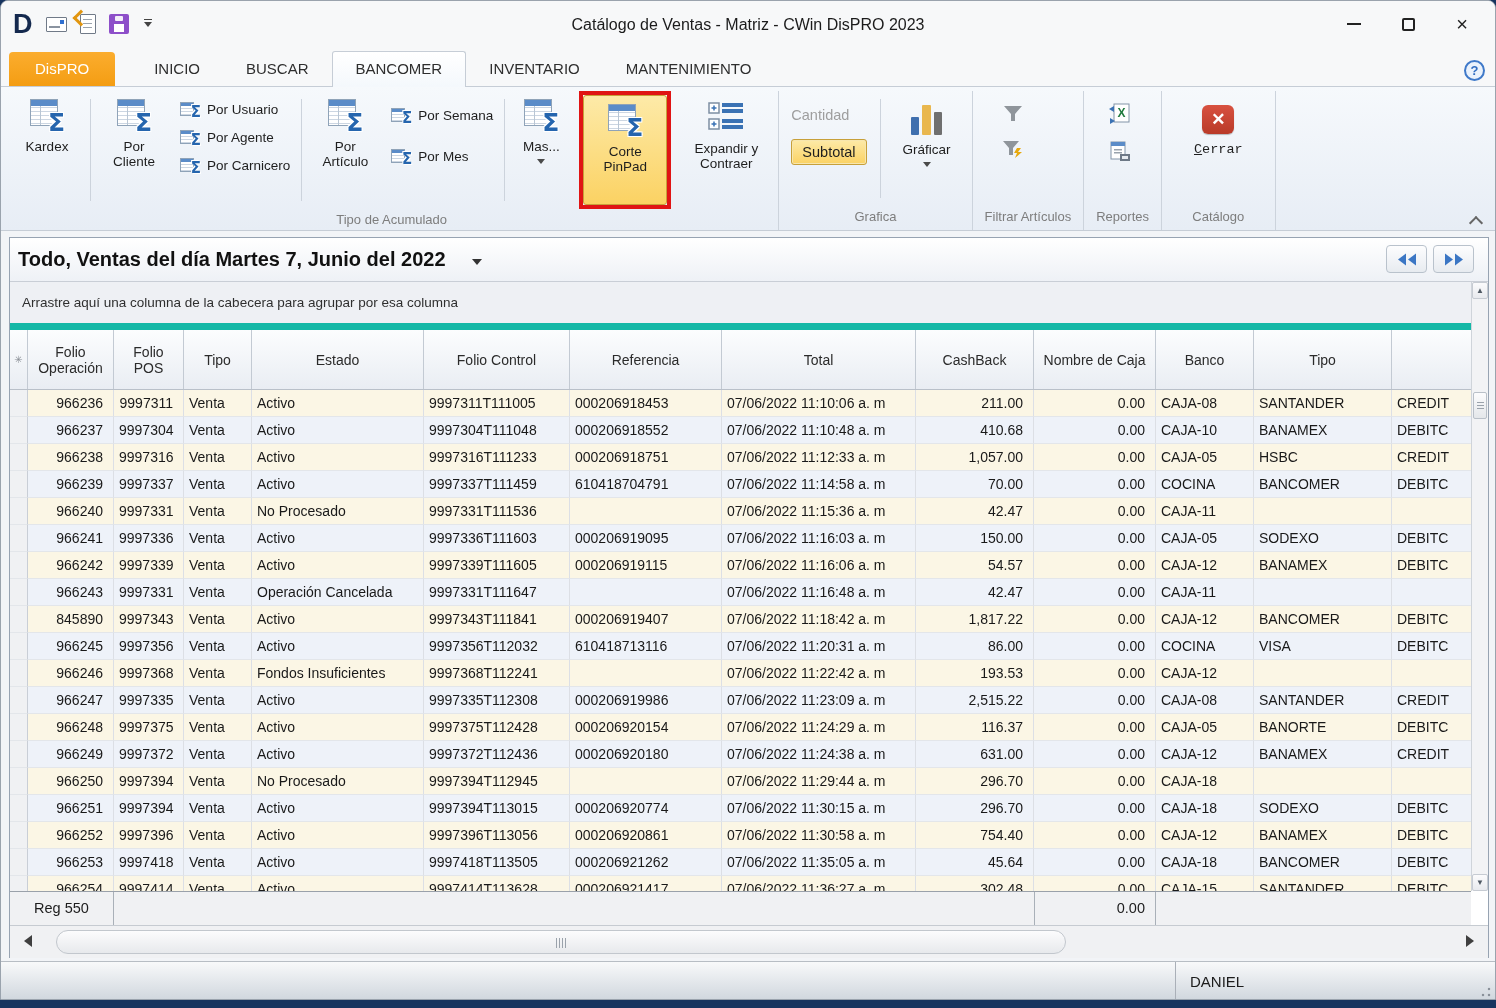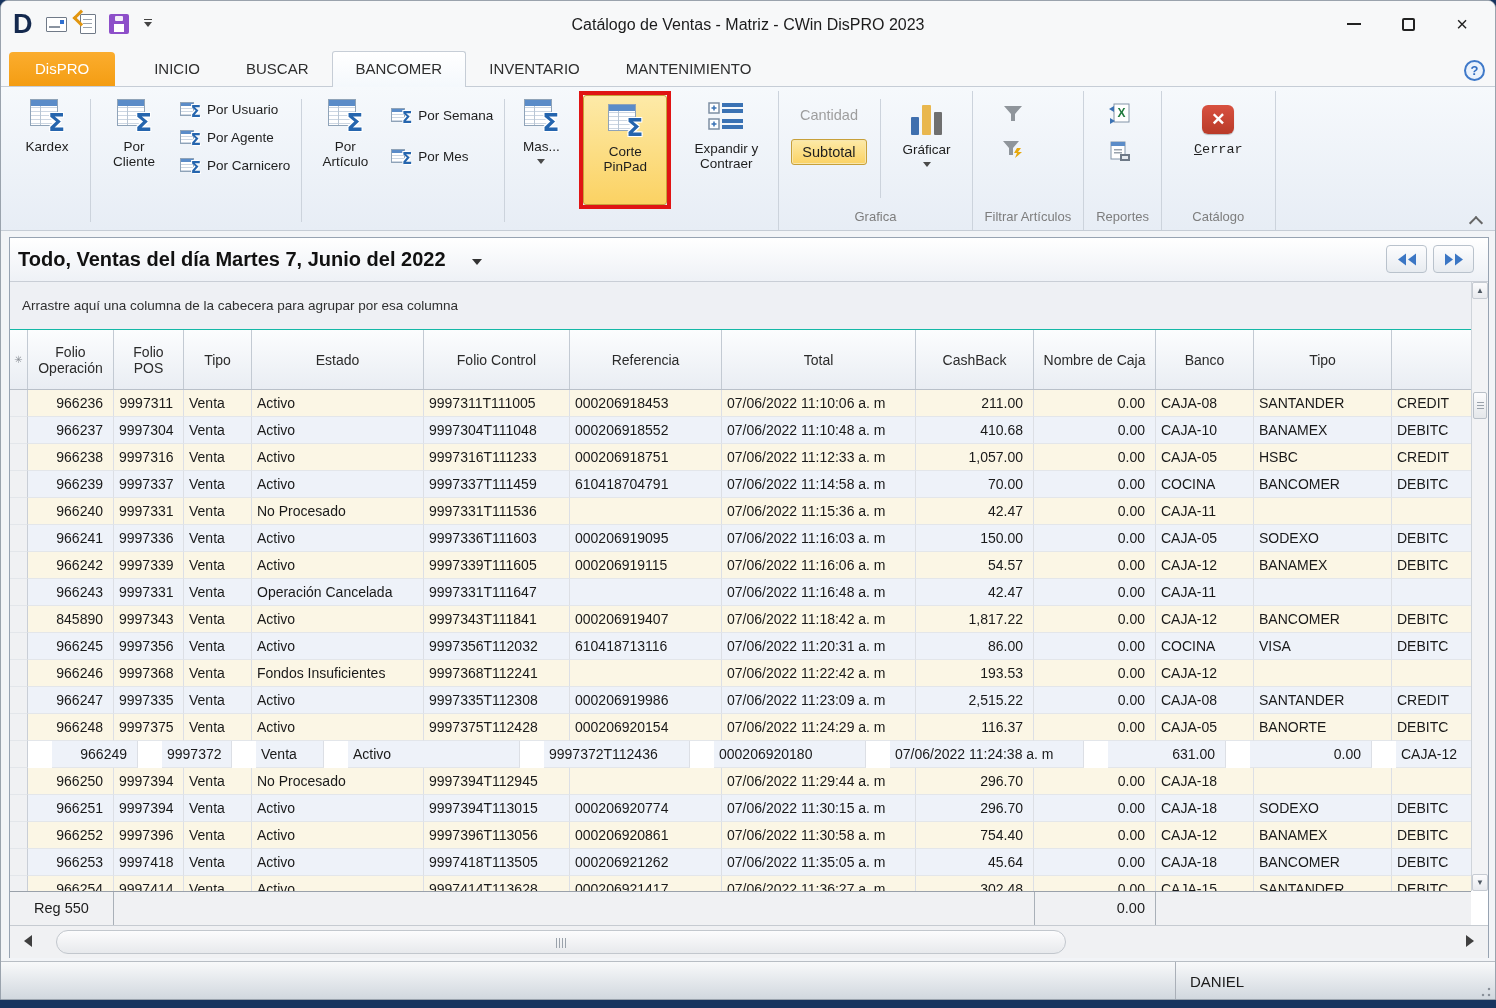--- a/index.html
+++ b/index.html
@@ -80,21 +80,21 @@
       repeating-linear-gradient(#ffffff 0 2px,#ccd6e2 2px 3px);}
   .ic-sum.sm .sigma{position:absolute;right:0;bottom:-2px;font-family:"DejaVu Sans",sans-serif;
     font-size:15px;font-weight:bold;color:#2565ae;line-height:1;text-shadow:1px 1px 0 #fff,-1px -1px 0 #fff;}
 
   .dropcaret{width:0;height:0;border:4px solid transparent;border-top:5px solid #4a4a4a;margin-top:5px;}
 
   .redbox{border:4px solid #e01414;margin:0 5px;align-self:flex-start;}
   .bigbtn.corte{background:linear-gradient(#fdeaa8,#fbd263);border:1px solid #c7a03a;width:84px;height:110px;}
 
   .ic-expand{margin-top:2px;}
-  .cantcol{display:flex;flex-direction:column;align-items:center;gap:16px;padding:16px 10px 0;}
+  .cantcol{display:flex;flex-direction:column;gap:16px;padding:16px 10px 0;}
   .lbl-cantidad{color:#9e9e9e;font-size:14.5px;}
   .btn-subtotal{background:linear-gradient(#fdeaa8,#fbd263);border:1px solid #c7a03a;border-radius:3px;
     padding:4px 10px;font-size:14.5px;color:#1e1e1e;box-shadow:0 0 0 1px #f7e6ae inset;}
   .ic-chart{display:flex;align-items:flex-end;gap:3px;height:34px;margin-top:2px;}
   .ic-chart i{display:block;border-radius:1px;}
   .ic-chart .b1{width:8px;height:18px;background:#3f6fae;}
   .ic-chart .b2{width:9px;height:30px;background:#e9b74e;}
   .ic-chart .b3{width:8px;height:23px;background:#6f6f6f;}
 
   .iconstack{display:flex;flex-direction:column;align-items:center;gap:18px;padding:14px 26px 0;}
@@ -112,21 +112,21 @@
   
   .gridpanel{position:absolute;left:8px;top:236px;width:1480px;height:721px;background:#fff;
     border:1px solid #97a3b2;}
   .gtitle{height:44px;display:flex;align-items:center;padding:0 6px 0 8px;
     background:linear-gradient(#ffffff,#eef1f6);border-bottom:1px solid #c9ced6;position:relative;}
   .gtitle .ttext{font-size:20px;font-weight:bold;color:#111;}
   .gtitle .tcaret{width:0;height:0;border:5px solid transparent;border-top:6px solid #333;margin:10px 0 0 26px;}
   .gnav{position:absolute;right:14px;top:7px;display:flex;gap:6px;}
   .navbtn{width:41px;height:28px;background:linear-gradient(#fdfdfe,#e7ebf0);border:1px solid #b9c2cc;
     border-radius:4px;display:flex;align-items:center;justify-content:center;}
-  .gby{height:48px;background:#eef0f4;border-bottom:1px solid #14b8a6;display:flex;align-items:center;
+  .gby{height:48px;background:#eef0f4;border-bottom:7px solid #14b8a6;display:flex;align-items:center;
     padding-left:12px;font-size:13.5px;color:#2f2f2f;}
 
   .tablewrap{width:1461px;overflow:hidden;}
   .thead{display:grid;height:60px;background:linear-gradient(#fcfdfe,#e9edf3);border-bottom:1px solid #b9c0c9;}
   .hcell{display:flex;align-items:center;justify-content:center;text-align:center;font-size:14px;
     color:#2b2b2b;border-right:1px solid #c3cad3;line-height:16px;padding:2px 3px;overflow:hidden;}
   .hcell.ind{background:linear-gradient(#fcfdfe,#e9edf3);color:#8a8f96;font-size:10px;}
   .tbody{height:501px;overflow:hidden;}
   .trow{display:grid;height:27px;}
   .trow:nth-child(odd) .cell{background:#fbf6e5;}
@@ -309,20 +309,21 @@
             <rect x="14" y="8" width="21" height="4" fill="#3a72b4"></rect>
             <rect x="1" y="18" width="10" height="10" fill="#fff" stroke="#7d8fa3" stroke-width="1.5"></rect>
             <rect x="3.5" y="22.25" width="5" height="1.5" fill="#3a72b4"></rect>
               <rect x="5.25" y="20.5" width="1.5" height="5" fill="#3a72b4"></rect>
             <rect x="14" y="18" width="21" height="4" fill="#3a72b4"></rect>
             <rect x="14" y="24" width="21" height="4" fill="#3a72b4"></rect>
           </svg>
           <span class="blbl" style="width:84px">Expandir y Contraer</span>
         </div>
       </div>
+      <div class="glabel">Tipo de Acumulado</div>
     </div>
 
     <div class="rgroup">
       <div class="gcontent">
         <div class="cantcol">
           <span class="lbl-cantidad">Cantidad</span>
           <span class="btn-subtotal">Subtotal</span>
         </div>
         <div class="vsep"></div>
         <div class="bigbtn" style="width:86px">
@@ -614,21 +615,21 @@
             <div class="cell">Activo</div>
             <div class="cell">9997375T112428</div>
             <div class="cell">000206920154</div>
             <div class="cell">07/06/2022 11:24:29 a. m</div>
             <div class="cell ar">116.37</div>
             <div class="cell ar">0.00</div>
             <div class="cell">CAJA-05</div>
             <div class="cell">BANORTE</div>
             <div class="cell">DEBITC</div>
           </div>
-          <div class="trow" style="grid-template-columns: 18px 86px 70px 68px 172px 146px 152px 194px 118px 122px 98px 138px 82px; gap: 24px;">
+          <div class="trow" style="grid-template-columns: 18px 86px 70px 68px 172px 146px 152px 194px 118px 122px 98px 138px 82px;">
             <div class="cell ind"></div>
             <div class="cell ar">966249</div>
             <div class="cell ar">9997372</div>
             <div class="cell">Venta</div>
             <div class="cell">Activo</div>
             <div class="cell">9997372T112436</div>
             <div class="cell">000206920180</div>
             <div class="cell">07/06/2022 11:24:38 a. m</div>
             <div class="cell ar">631.00</div>
             <div class="cell ar">0.00</div>

